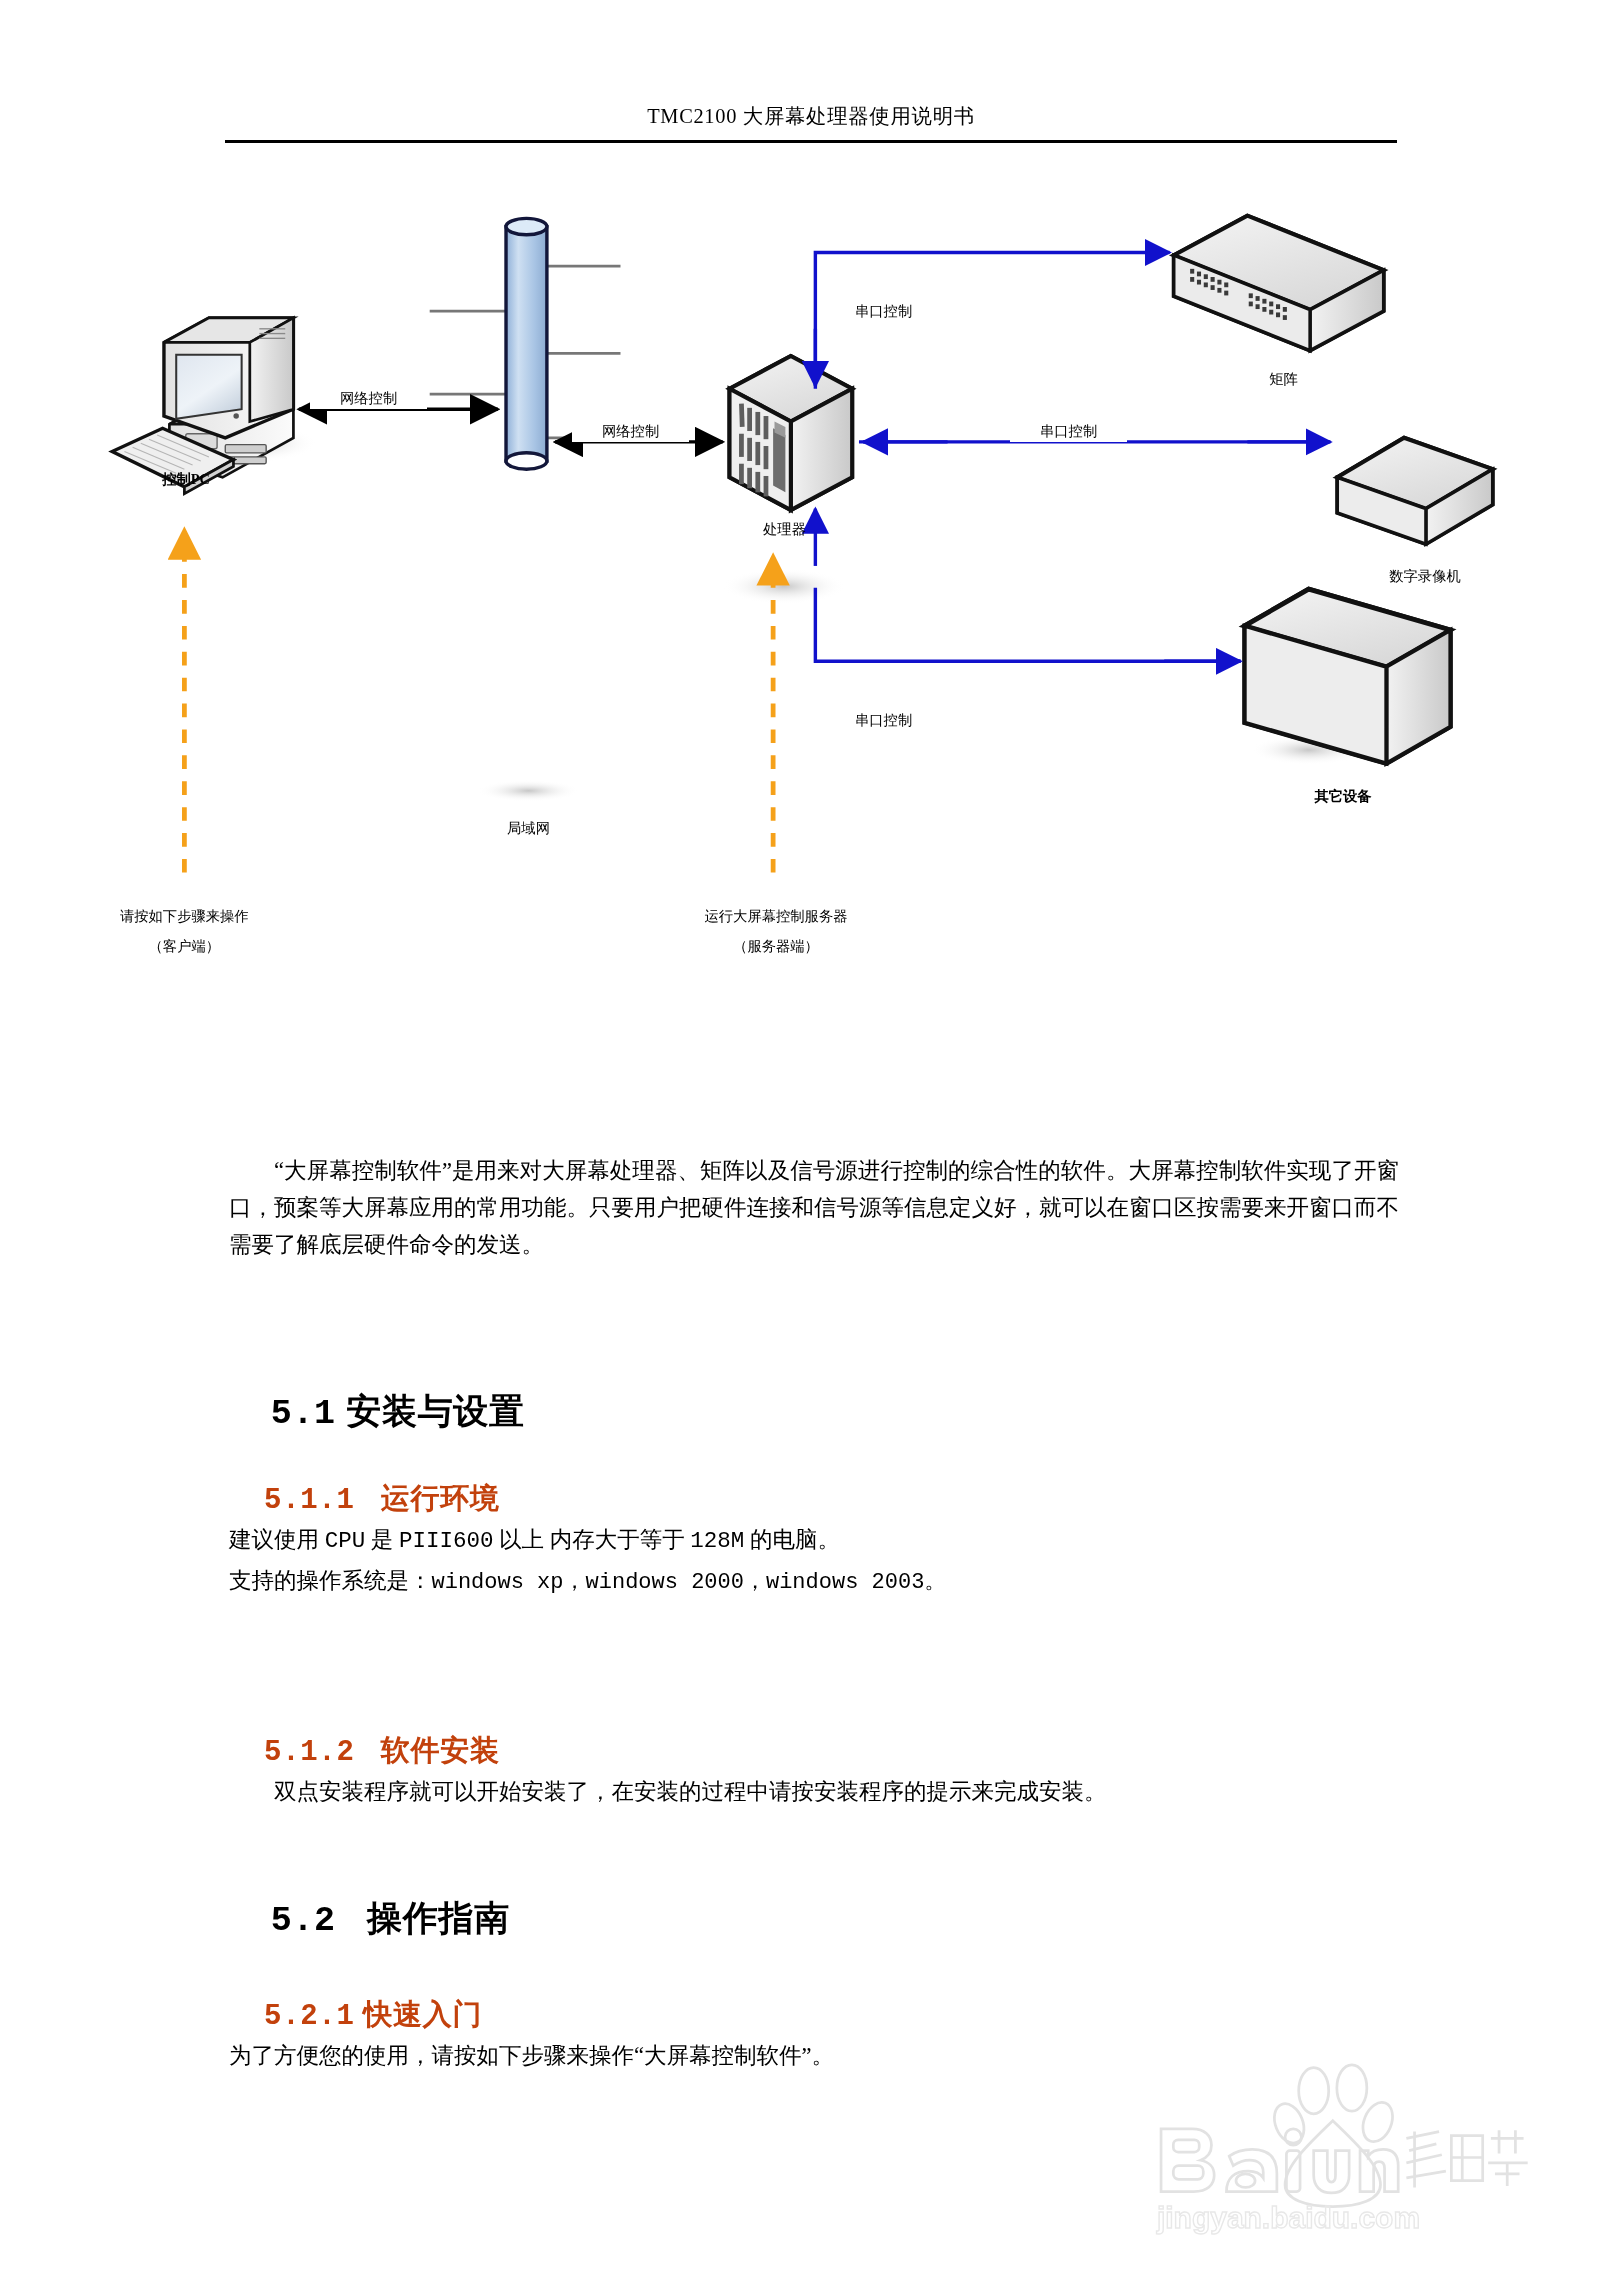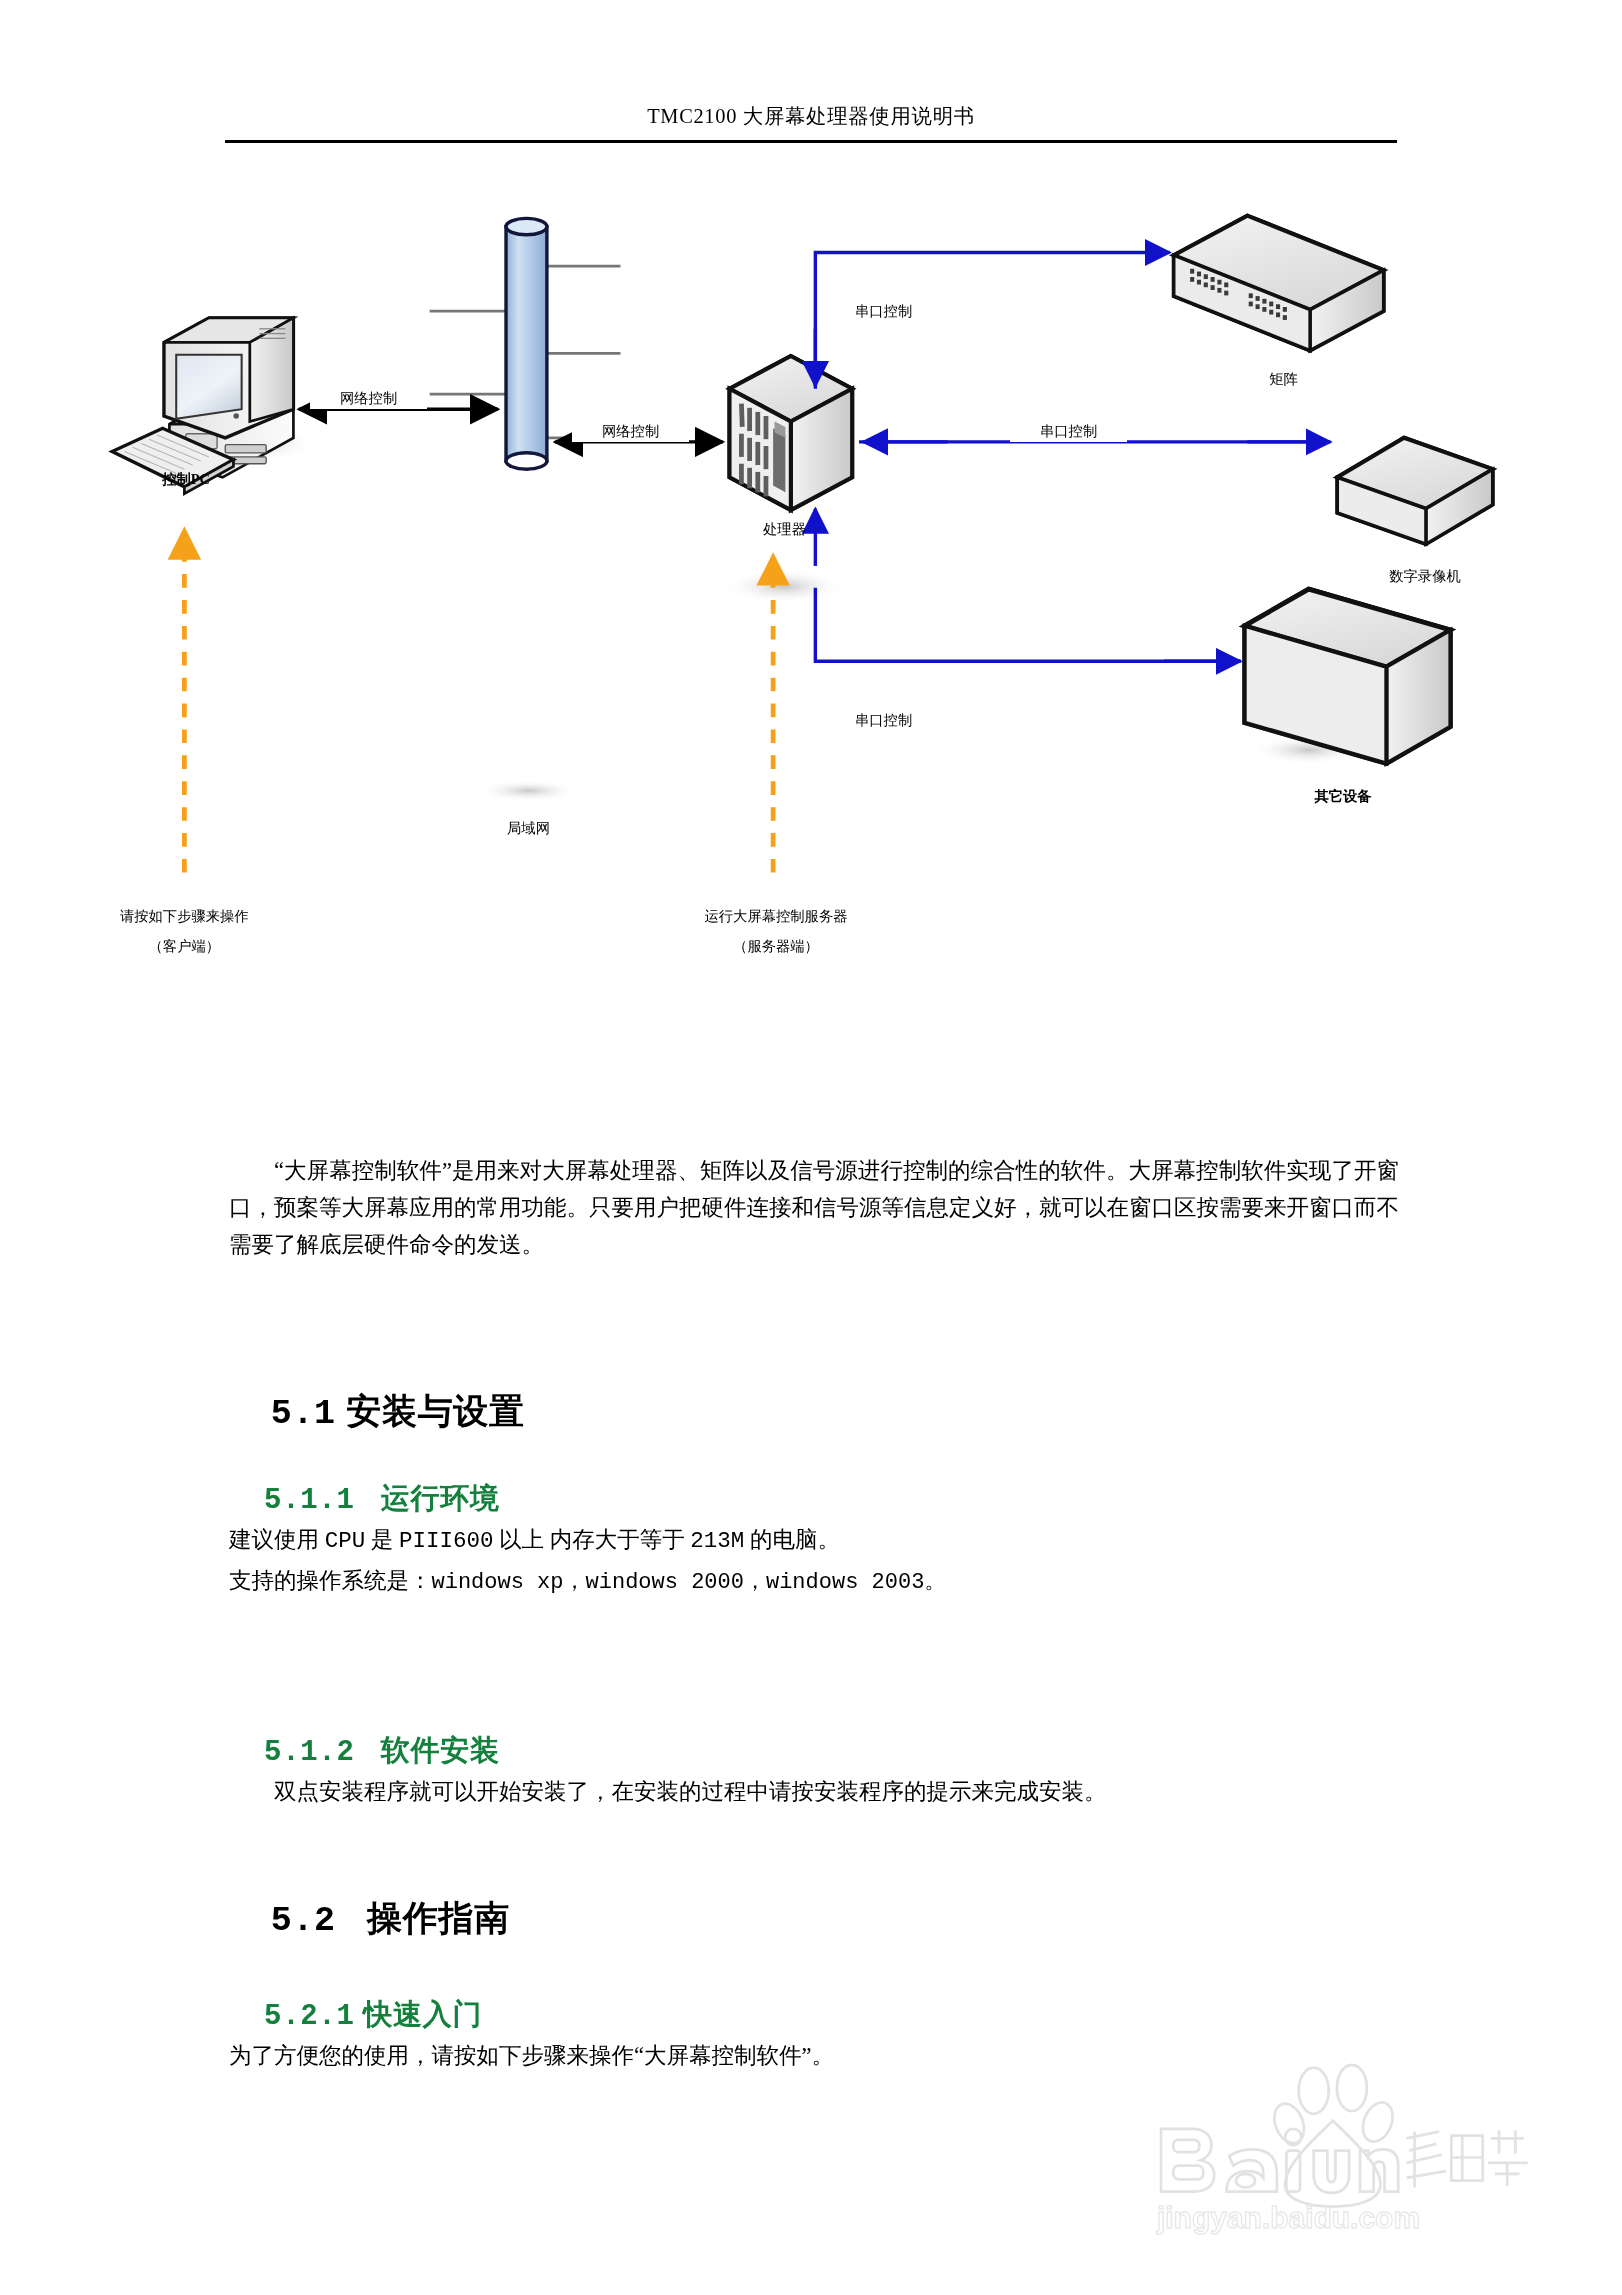--- a/index.html
+++ b/index.html
@@ -90,21 +90,21 @@
     letter-spacing: 0.7px;
     color: #000;
     white-space: pre;
   }
   .h3 {
     position: absolute;
     font-family: "Liberation Sans", "DejaVu Sans", sans-serif;
     font-weight: bold;
     font-size: 29px;
     letter-spacing: 0.7px;
-    color: #15803d;
+    color: #c2410c;
     white-space: pre;
   }
   .h-num {
     font-family: "Liberation Mono", "DejaVu Sans Mono", monospace;
     font-weight: bold;
   }
 
   
   .watermark {
     position: absolute;
@@ -348,21 +348,21 @@
 
   <div class="h2" style="left:229px; top:1348px;">
     <span class="h-num">5.1</span><span> </span><span>安装与设置</span>
   </div>
 
   <div class="h3" style="left:229px; top:1446px;">
     <span class="h-num">5.1.1</span><span>   </span><span>运行环境</span>
   </div>
 
   <div class="para" style="left:229px; top:1521px; width:1170px;">
-    <span>建议使用</span><span> </span><span class="mono">CPU</span><span> </span><span>是</span><span> </span><span class="mono">PIII600</span><span> </span><span>以上 内存大于等于</span><span> </span><span class="mono">213M</span><span> </span><span>的电脑。</span>
+    <span>建议使用</span><span> </span><span class="mono">CPU</span><span> </span><span>是</span><span> </span><span class="mono">PIII600</span><span> </span><span>以上 内存大于等于</span><span> </span><span class="mono">128M</span><span> </span><span>的电脑。</span>
   </div>
 
   <div class="para" style="left:229px; top:1562px; width:1170px;">
     <span>支持的操作系统是：</span><span class="mono" style="font-size:22px;">windows xp，windows 2000，windows 2003。</span>
   </div>
 
   <div class="h3" style="left:229px; top:1698px;">
     <span class="h-num">5.1.2</span><span>   </span><span>软件安装</span>
   </div>
 

